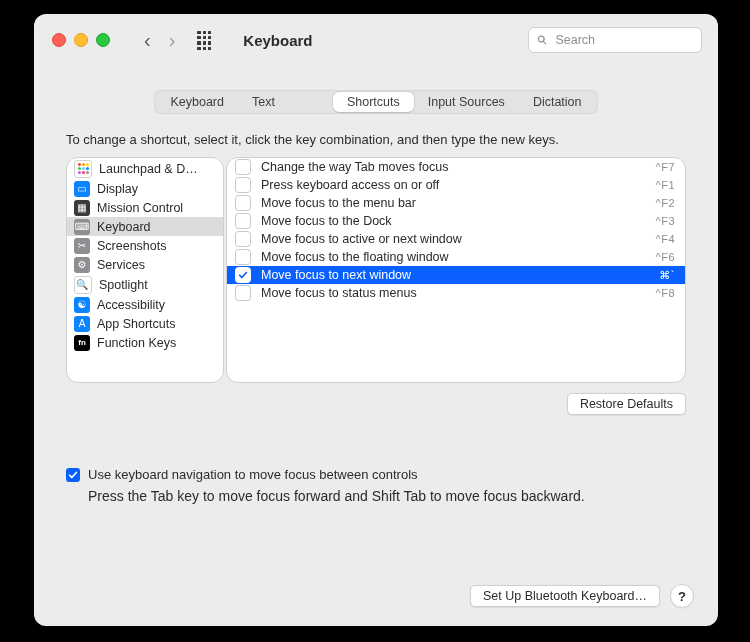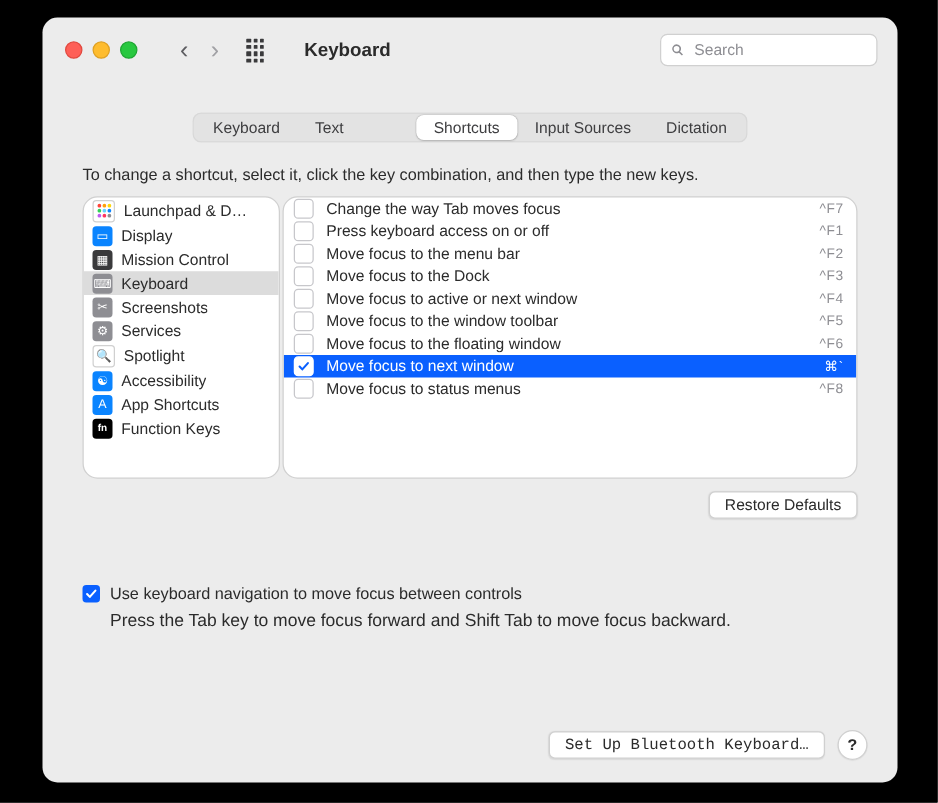--- a/index.html
+++ b/index.html
@@ -174,21 +174,20 @@
   .big-chk svg { width:10px; height:10px; }
   .opt-sub {
     margin-left:22px; margin-top:6px; font-size:14px; color:#2b2b2b;
   }
   
   .footer {
     margin-top:auto;
     display:flex; justify-content:flex-end; align-items:center;
     gap:10px;
     padding: 0 24px 18px 0;
-    font-family: Liberation Mono, monospace;
   }
   .help-btn {
     width:22px; height:22px; border-radius:50%; background:#fff;
     border:1px solid var(--btn-border); display:flex; align-items:center; justify-content:center;
     font-size:13px; font-weight:600; box-shadow: 0 0.5px 1px rgba(0,0,0,0.08);
   }
 </style>
 </head>
 <body>
 <div class="stage">
@@ -315,25 +314,20 @@
             <div class="label">Move focus to the Dock</div>
             <div class="keys">^F3</div>
           </div>
           <div class="sc-row">
             <div class="chk"></div>
             <div class="label">Move focus to active or next window</div>
             <div class="keys">^F4</div>
           </div>
           <div class="sc-row">
             <div class="chk"></div>
-            <div class="label">Move focus to the window toolbar</div>
-            <div class="keys">^F5</div>
-          </div>
-          <div class="sc-row">
-            <div class="chk"></div>
             <div class="label">Move focus to the floating window</div>
             <div class="keys">^F6</div>
           </div>
           <div class="sc-row sel">
             <div class="chk checked">
               <svg viewBox="0 0 12 12">
                 <path d="M2 6.3 4.6 9 10 3" stroke="#fff" stroke-width="2" fill="none" stroke-linecap="round" stroke-linejoin="round"></path>
               </svg>
             </div>
             <div class="label">Move focus to next window</div>

